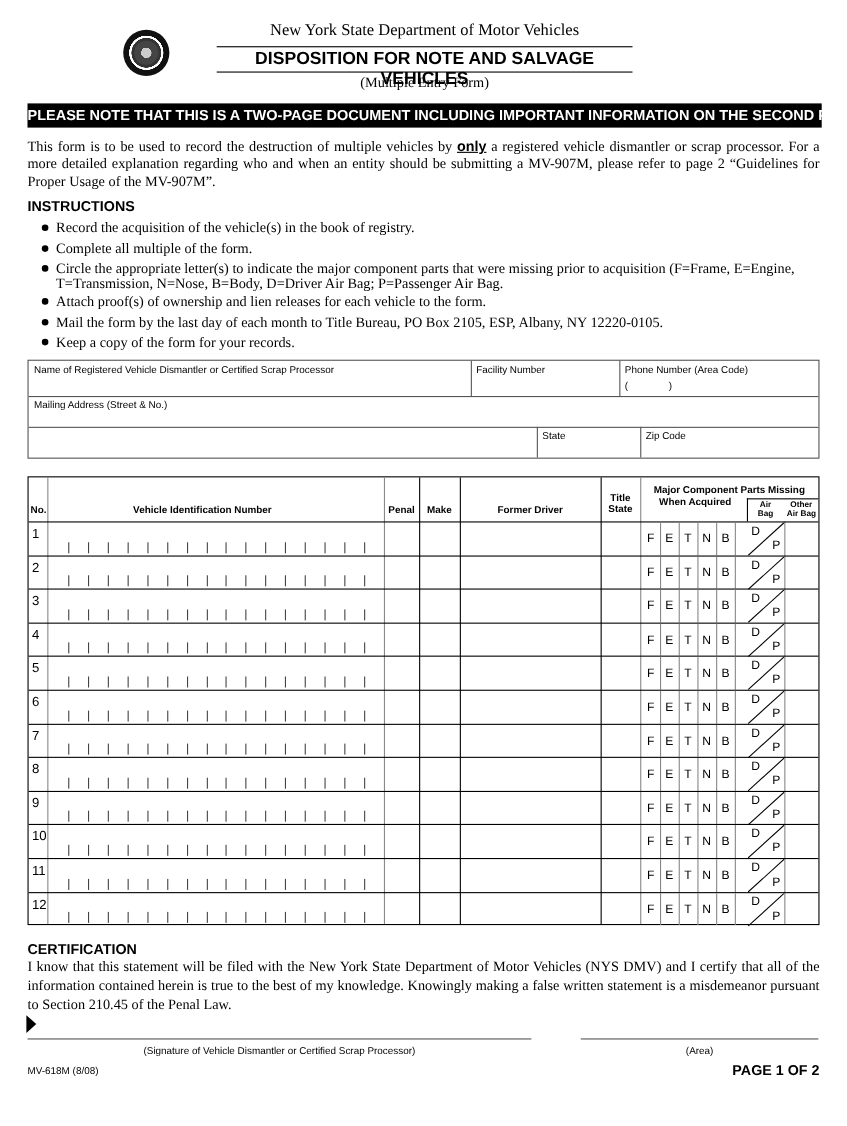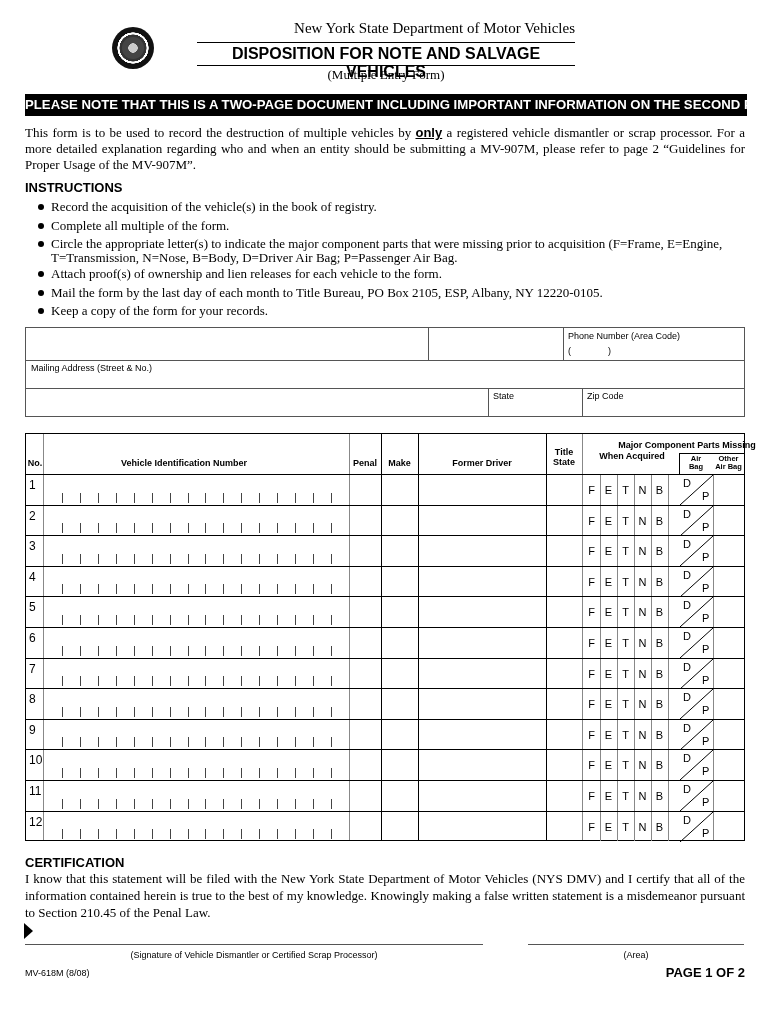--- a/index.html
+++ b/index.html
@@ -7,21 +7,21 @@
          font-family: "Liberation Serif", serif; }
   .abs { position: absolute; }
   .sans { font-family: "Liberation Sans", sans-serif; }
   .serif { font-family: "Liberation Serif", serif; }
 
   
   #seal { left: 112px; top: 27px; width: 42px; height: 42px; border-radius: 50%;
           background: radial-gradient(circle, #333 0 45%, #fff 46% 52%, #111 53% 100%); }
   #seal::after { content: ""; position: absolute; left: 10px; top: 10px; width: 22px; height: 22px;
           border-radius: 50%; background: radial-gradient(circle, #ccc 0 30%, #444 31% 100%); }
-  #agency { left: 197px; top: 20px; width: 378px; text-align: right; font-size: 15px; }
+  #agency { left: 197px; top: 20px; width: 378px; text-align: center; font-size: 15px; }
   #title-rule-top { left: 197px; top: 42px; width: 378px; border-top: 1.5px solid #000; }
   #title { left: 197px; top: 45px; width: 378px; text-align: center; font-size: 16px; font-weight: bold; }
   #title-rule-bot { left: 197px; top: 65px; width: 378px; border-top: 1.5px solid #000; }
   #subtitle { left: 197px; top: 67px; width: 378px; text-align: center; font-size: 13px; }
 
   #notice { left: 25px; top: 94px; width: 722px; height: 22px; background: #000; color: #fff;
             font-size: 13.2px; font-weight: bold; line-height: 22px; text-align: center; white-space: nowrap; }
 
   #intro { left: 25px; top: 125px; width: 720px; font-size: 13px; line-height: 16px; text-align: justify; }
   #intro b { text-decoration: underline; font-family: "Liberation Sans", sans-serif; }
@@ -102,20 +102,26 @@
   </div>
 
 <div class="box" style="left:25px; top:327px; width:720px; height:90px;">
   <div class="hline" style="left:0; top:32px; width:718px;"></div>
   <div class="hline" style="left:0; top:60px; width:718px;"></div>
   <div class="vline" style="left:402px; top:0; height:32px;"></div>
   <div class="vline" style="left:537px; top:0; height:32px;"></div>
   <div class="vline" style="left:462px; top:60px; height:28px;"></div>
   <div class="vline" style="left:556px; top:60px; height:28px;"></div>
 
+  <div style="position:absolute; left:0; top:0; width:402px; height:32px;">
+    <span class="lbl">Name of Registered Vehicle Dismantler or Certified Scrap Processor</span>
+  </div>
+  <div style="position:absolute; left:402px; top:0; width:135px; height:32px;">
+    <span class="lbl">Facility Number</span>
+  </div>
   <div style="position:absolute; left:537px; top:0; width:181px; height:32px;">
     <span class="lbl">Phone Number (Area Code)</span>
     <span class="lbl" style="top:18px;">(</span>
     <span class="lbl" style="top:18px; left:45px;">)</span>
   </div>
   <div style="position:absolute; left:0; top:32px; width:718px; height:28px;">
     <span class="lbl">Mailing Address (Street &amp; No.)</span>
   </div>
   <div style="position:absolute; left:462px; top:60px; width:94px; height:28px;">
     <span class="lbl">State</span>
@@ -134,21 +140,21 @@
   <div class="col" style="left:520px;"></div>
   <div class="colg" style="left:556px;"></div>
   <div class="colg" style="left:687px; top:40px;"></div>
 
   <div class="th" style="left:1px; top:24px; width:16px;">No.</div>
   <div class="th" style="left:5px; top:24px; width:306px;">Vehicle Identification Number</div>
   <div class="th" style="left:323px; top:24px; width:32px;">Penal</div>
   <div class="th" style="left:355px; top:24px; width:37px;">Make</div>
   <div class="th" style="left:392px; top:24px; width:128px;">Former Driver</div>
   <div class="th" style="left:520px; top:13px; width:36px;"><span>Title</span><br><span>State</span></div>
-  <div class="th" style="left:556px; top:6px; width:162px;margin-left:24px;">Major Component Parts Missing</div>
+  <div class="th" style="left:556px; top:6px; width:162px;">Major Component Parts Missing</div>
   <div class="th" style="left:556px; top:17px; width:100px;">When Acquired</div>
   <div style="position:absolute; left:653px; top:19px; width:65px; border-top:1px solid #000;"></div>
   <div style="position:absolute; left:653px; top:19px; height:21px; border-left:1px solid #000;"></div>
   <div class="th" style="left:653px; top:21px; width:34px; font-size:7.5px; line-height:8px;"><span>Air</span><br><span>Bag</span></div>
   <div class="th" style="left:687px; top:21px; width:31px; font-size:7.5px; line-height:8px;"><span>Other</span><br><span>Air Bag</span></div>
 
   <div id="rows">
       <div class="row" style="top: 40px;">
         <span class="num">1</span>
         <div style="position: absolute; left: 18px; top: 0px; width: 305px; height: 100%;">

